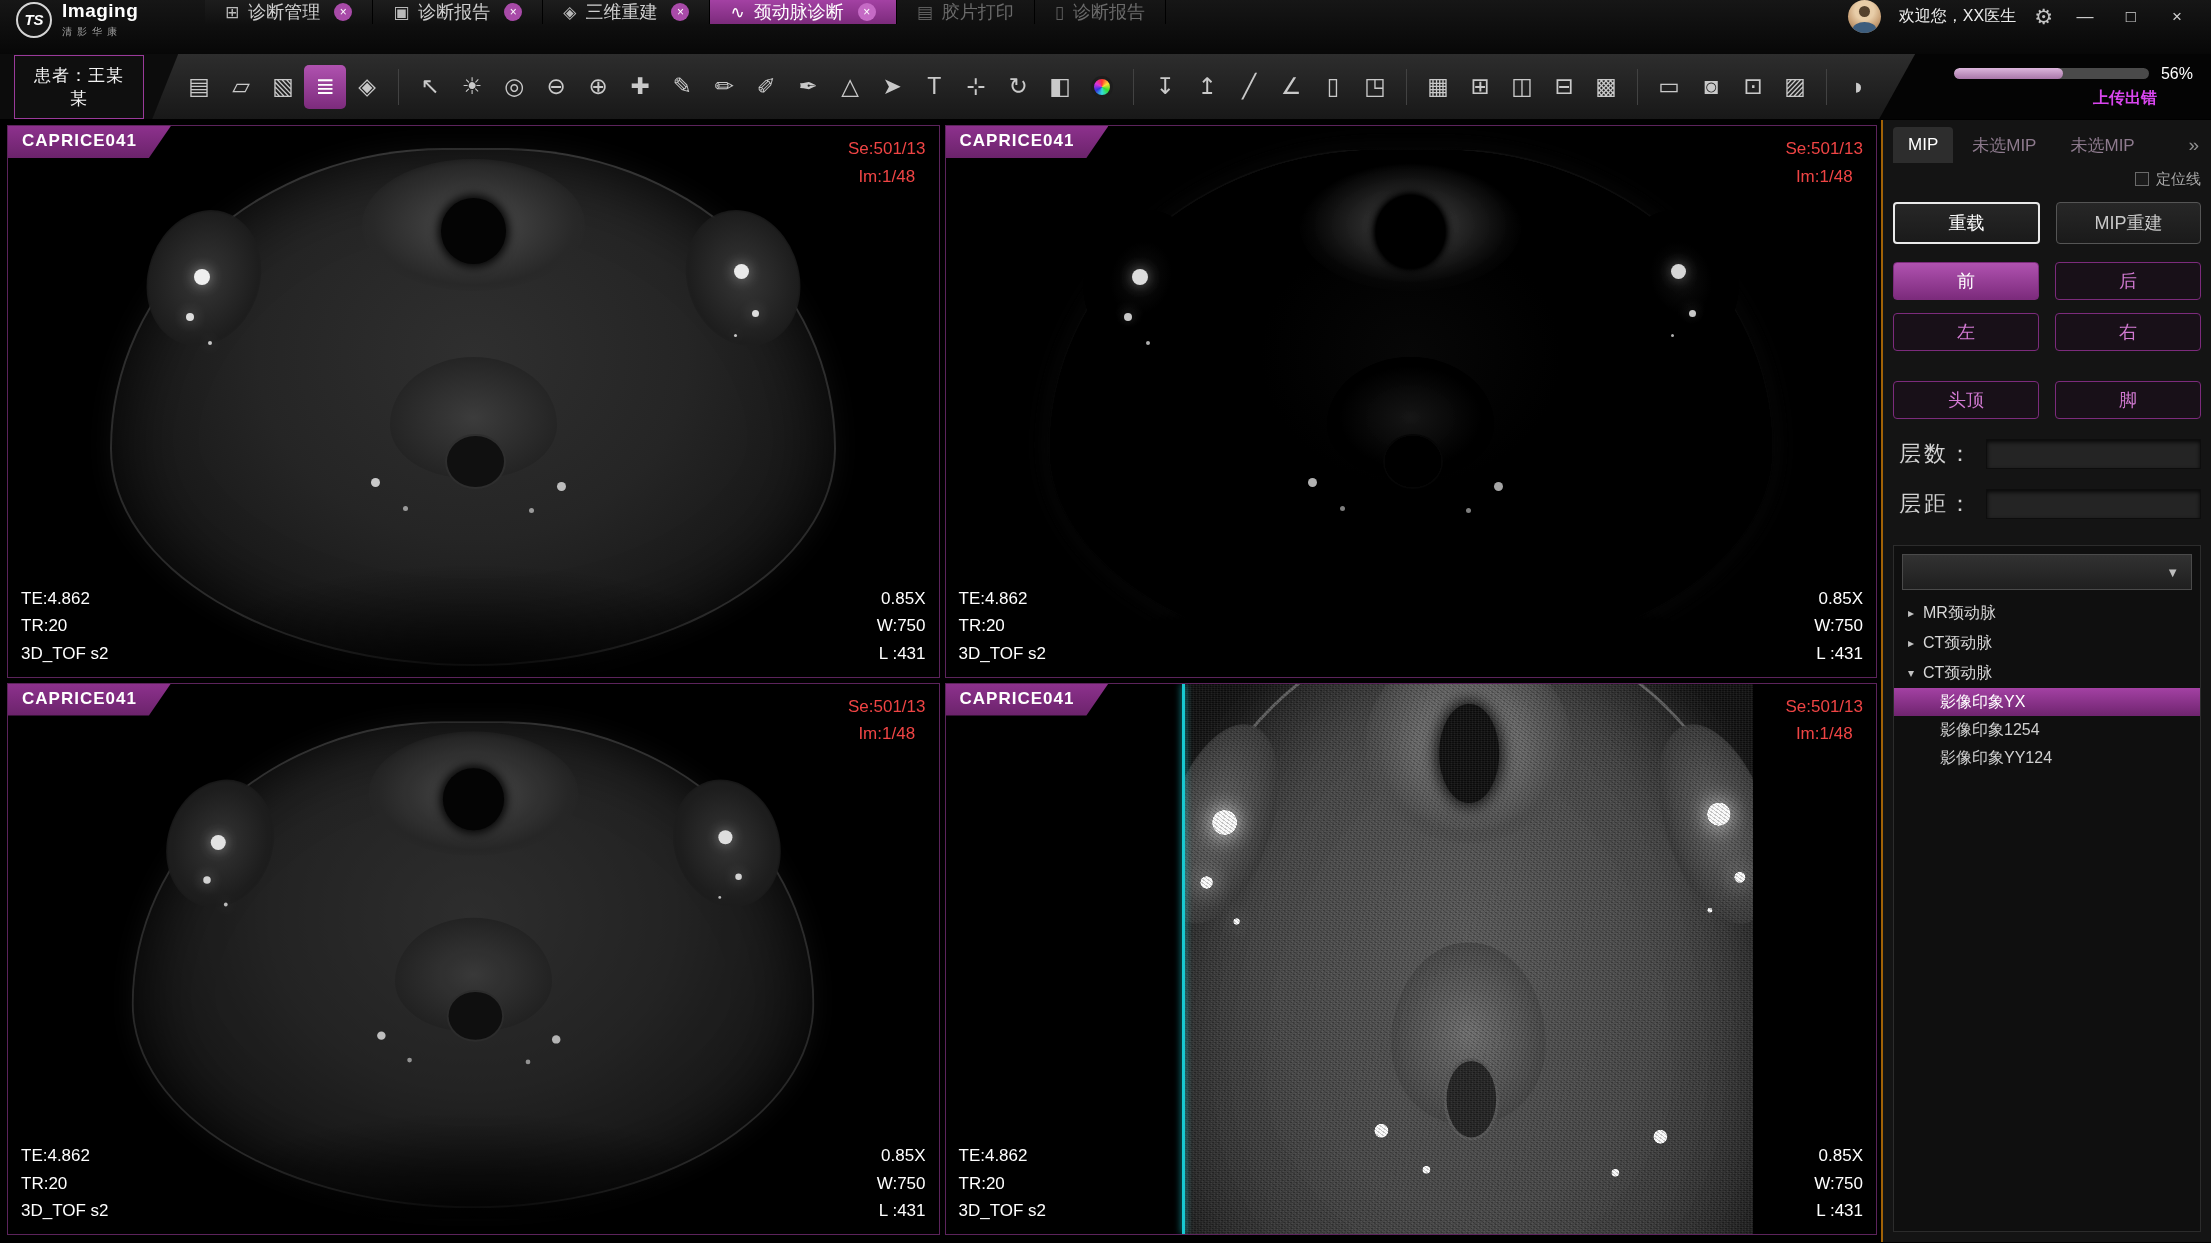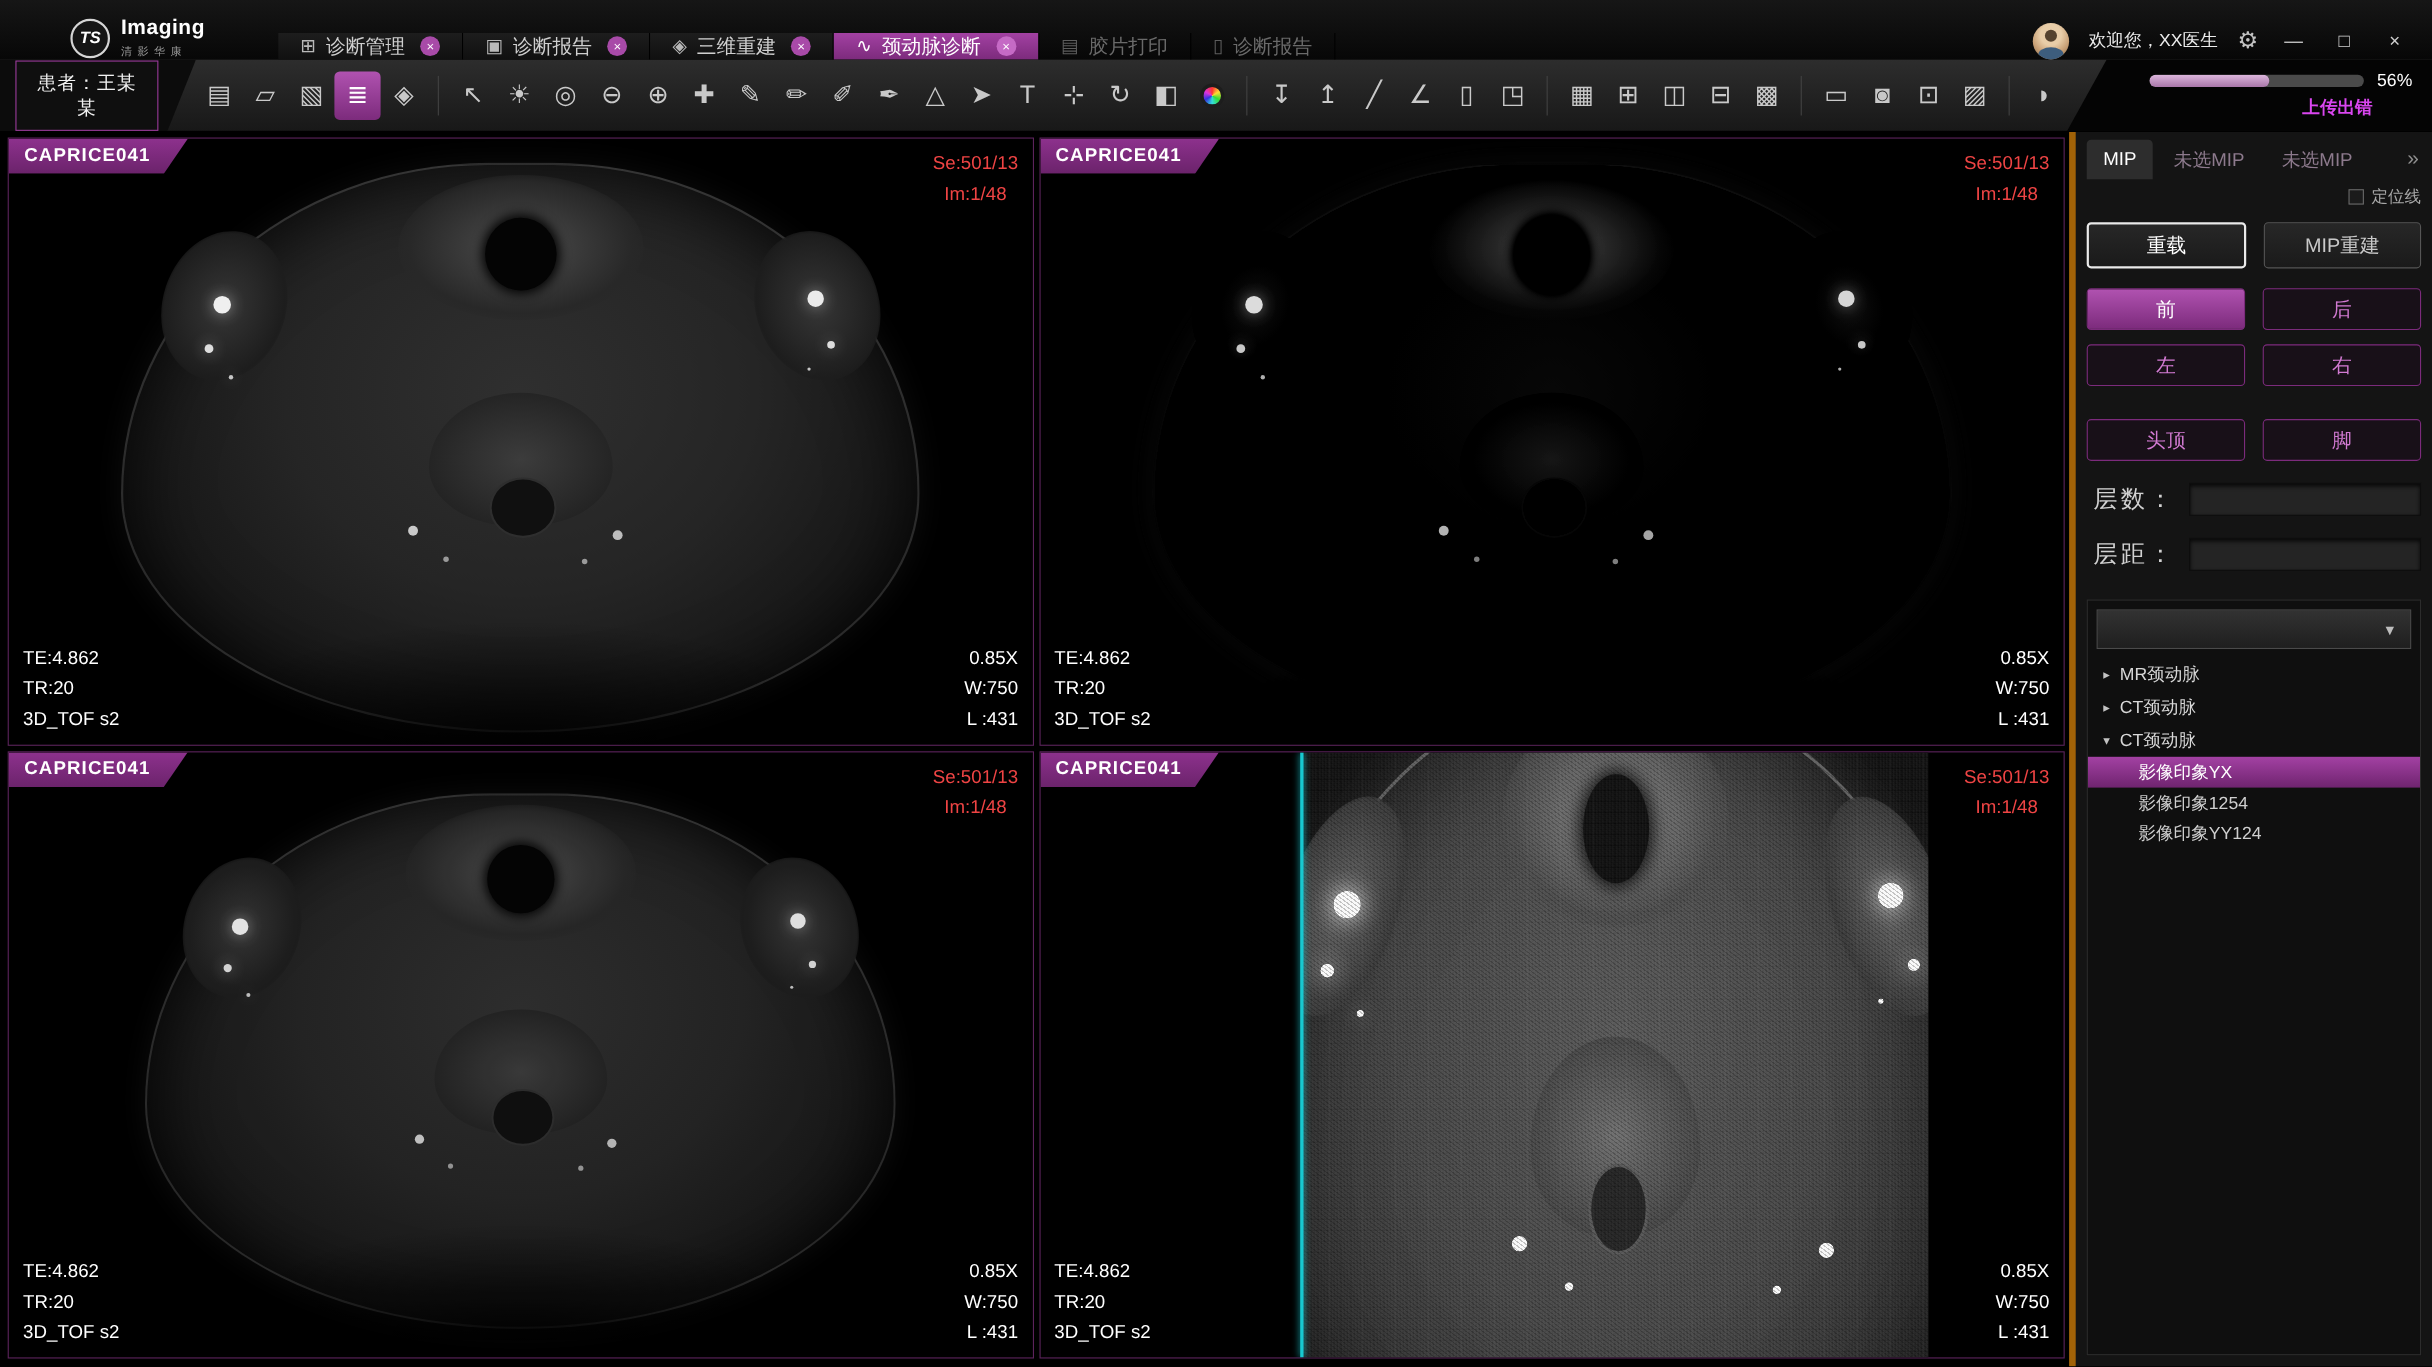--- a/index.html
+++ b/index.html
@@ -1,21 +1,21 @@
 <!DOCTYPE html>
 <html><head>
 <meta charset="utf-8">
 <style>
   * { box-sizing: border-box; margin: 0; padding: 0; }
   html,body { width:2211px; height:1243px; overflow:hidden; background:#000;
     font-family:"Liberation Sans","DejaVu Sans",sans-serif; color:#ddd; }
 
   
-  .titlebar { height:54px; display:flex; align-items:flex-end;
-    background:linear-gradient(#161616,#070707); position:relative;padding-left:48px; }
+  .titlebar { height:54px; display:flex; align-items:flex-start;
+    background:linear-gradient(#161616,#070707); position:relative; }
   .logo { width:205px; display:flex; align-items:center; gap:10px; padding-left:16px; }
   .logo-mark { width:36px; height:36px; border-radius:50%; border:2px solid #d5d5d5;
     display:flex; align-items:center; justify-content:center; font-style:italic;
     font-weight:bold; font-size:15px; color:#fff; background:#151515; }
   .logo-primary { font-size:19px; font-weight:bold; color:#fff; letter-spacing:.5px; }
   .logo-secondary { font-size:10px; color:#9a9a9a; letter-spacing:5px; margin-top:3px; }
   .tabs { display:flex; align-items:stretch; }
   .tab { display:flex; align-items:center; gap:9px; padding:0 20px; font-size:18px;
     color:#cfcfcf; background:linear-gradient(#1d1d1d,#101010); border-right:1px solid #000;
     cursor:pointer; white-space:nowrap; }
@@ -118,21 +118,21 @@
   .band .slice { transform:scale(1.5) translateY(6%); filter:brightness(1.8) contrast(.95); }
   .noise { position:absolute; inset:0; opacity:.8;
     background-image:
       repeating-linear-gradient(0deg, rgba(255,255,255,.06) 0 1px, rgba(0,0,0,0) 1px 2px),
       repeating-linear-gradient(90deg, rgba(255,255,255,.05) 0 1px, rgba(0,0,0,0) 1px 3px),
       repeating-linear-gradient(37deg, rgba(0,0,0,.28) 0 1px, rgba(0,0,0,0) 1px 3px); }
   .locator { position:absolute; left:25.4%; top:0; bottom:0; width:3px; z-index:6;
     background:#18c9d1; box-shadow:0 0 7px #18c9d1; }
 
   
-  .sidebar { width:330px; background:#141414; border-left:6px solid #a16207;
+  .sidebar { width:330px; background:#141414; border-left:2px solid #a16207;
     display:flex; flex-direction:column; padding:0 10px; }
   .sb-tabs { display:flex; align-items:center; height:42px; gap:4px; margin-top:4px; }
   .sb-tab { padding:8px 15px; font-size:17px; color:#8d7a8d; }
   .sb-tab.active { background:#2d2d2d; color:#fff; border-radius:4px 4px 0 0; }
   .sb-collapse { margin-left:auto; color:#909090; font-size:19px; padding-right:2px; }
   .locator-row { display:flex; justify-content:flex-end; align-items:center; gap:7px;
     height:26px; color:#a8a8a8; font-size:15px; }
   .checkbox { width:14px; height:14px; border:1px solid #6a6a6a; background:#1b1b1b; }
   .btn-row { display:flex; gap:16px; margin-top:10px; }
   .sb-btn { flex:1; height:42px; display:flex; align-items:center; justify-content:center;

